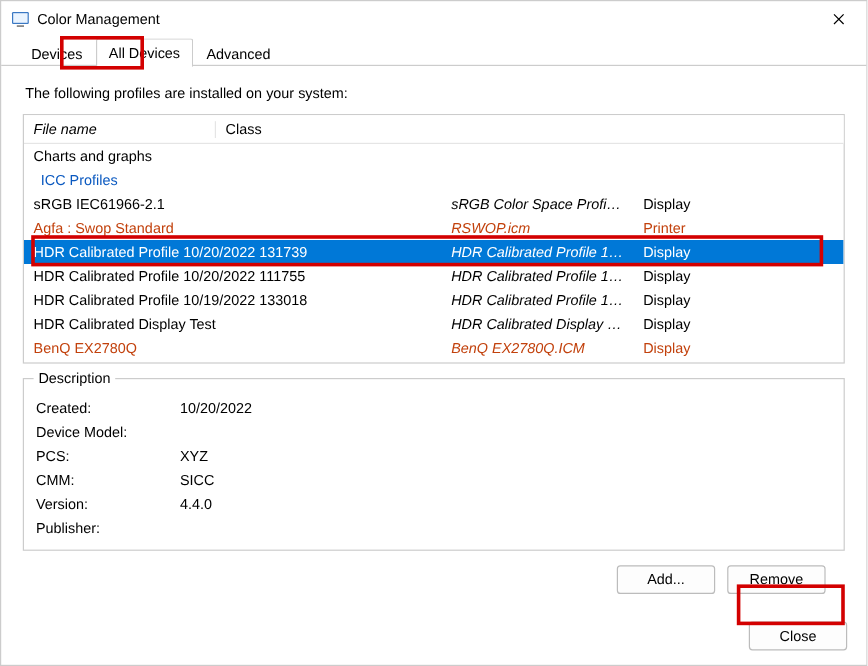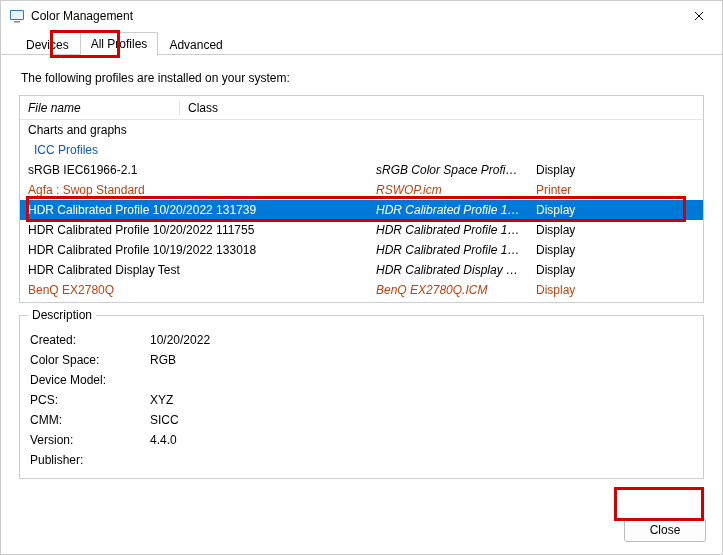--- a/index.html
+++ b/index.html
@@ -55,21 +55,21 @@
     <span class="title">Color Management</span>
     <span class="close">
       <svg viewBox="0 0 10 10" width="10" height="10">
           <path d="M1 1 L9 9 M9 1 L1 9" stroke="#000" stroke-width="1"></path>
         </svg>
     </span>
   </div>
 
   <div class="tabs">
     <div class="tab">Devices</div>
-    <div class="tab active">All Profiles</div>
+    <div class="tab active">All Devices</div>
     <div class="tab">Advanced</div>
   </div>
 
   <div class="content">
     <div class="intro">The following profiles are installed on your system:</div>
 
     <div class="list-wrap">
       <div class="list-header">
         <div class="col file">File name</div>
         <div class="col cls">Class</div>
@@ -123,24 +123,20 @@
     </div>
 
     <div class="fieldset">
       <div class="legend">Description</div>
       <div id="desc-fields">
           <div class="kv">
             <div class="k">Created:</div>
             <div>10/20/2022</div>
           </div>
           <div class="kv">
-            <div class="k">Color Space:</div>
-            <div>RGB</div>
-          </div>
-          <div class="kv">
             <div class="k">Device Model:</div>
             <div></div>
           </div>
           <div class="kv">
             <div class="k">PCS:</div>
             <div>XYZ</div>
           </div>
           <div class="kv">
             <div class="k">CMM:</div>
             <div>SICC</div>
@@ -149,20 +145,24 @@
             <div class="k">Version:</div>
             <div>4.4.0</div>
           </div>
           <div class="kv">
             <div class="k">Publisher:</div>
             <div></div>
           </div>
         </div>
     </div>
 
+    <div class="btn-row">
+      <button class="btn">Add...</button>
+      <button class="btn">Remove</button>
+    </div>
   </div>
 
   <div class="bottom-row">
     <button class="btn">Close</button>
   </div>
 
   <div class="highlight-box hl-tab"></div>
   <div class="highlight-box hl-row"></div>
   <div class="highlight-box hl-remove"></div>
 </div>

